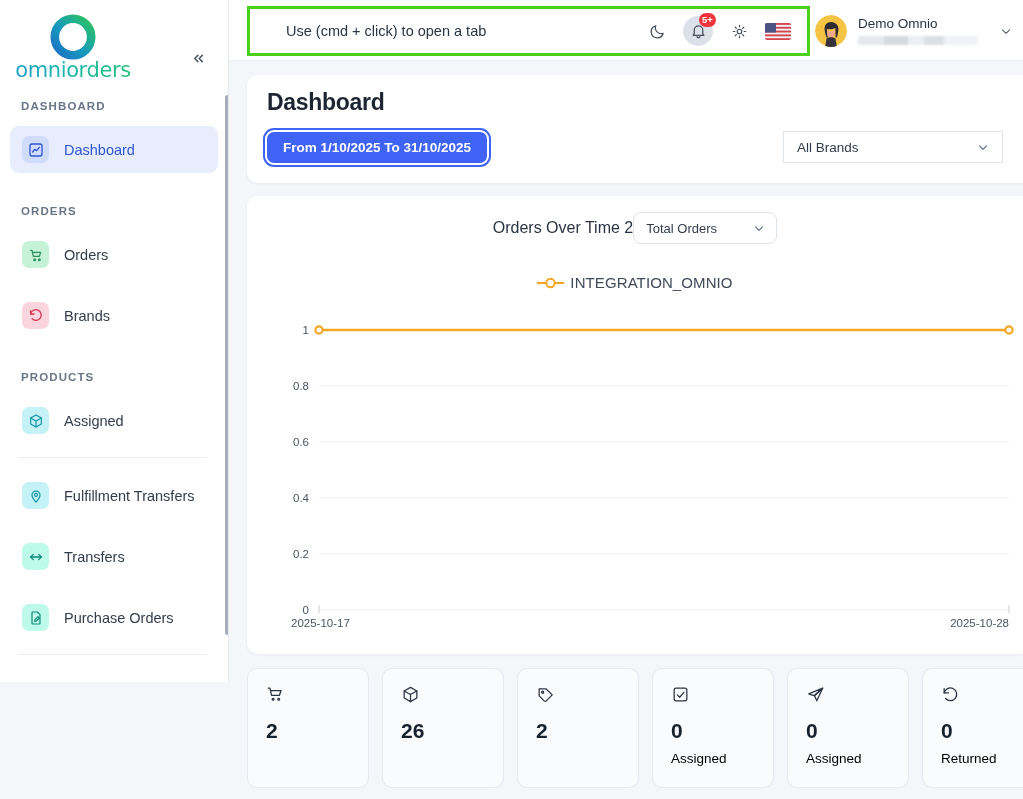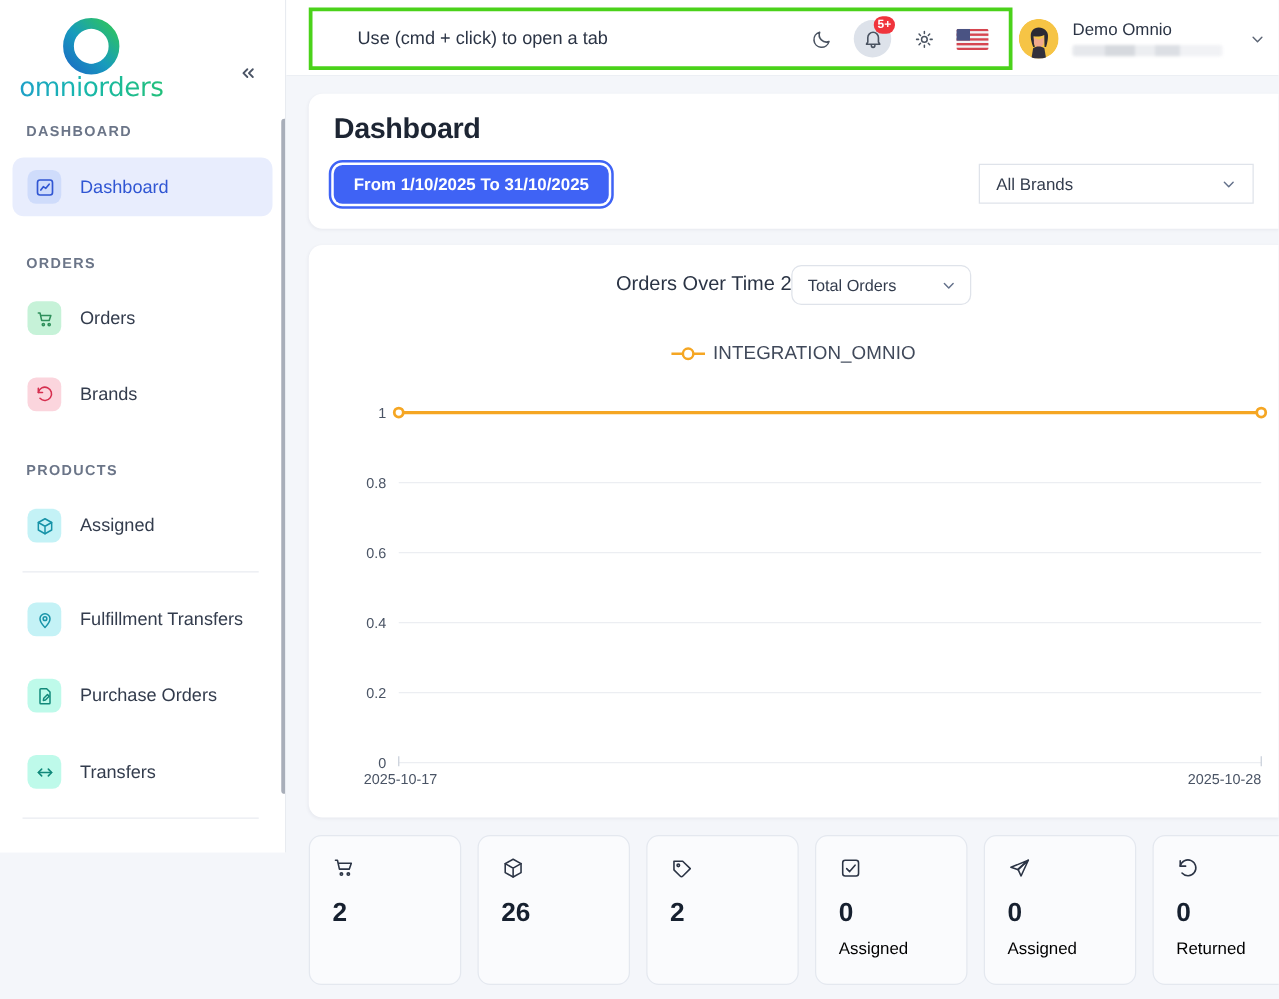--- a/index.html
+++ b/index.html
@@ -269,36 +269,36 @@
         <span class="ic ic-cyan">
           <svg width="16" height="16" viewBox="0 0 24 24" fill="none" stroke="#1793a8" stroke-width="1.8" stroke-linecap="round" stroke-linejoin="round">
             <path d="M12 21s6-6.1 6-10.4A6 6 0 0 0 6 10.6C6 14.9 12 21 12 21z"></path>
               <circle cx="12" cy="10.4" r="2.2"></circle>
           </svg>
         </span>
         <span class="lbl">Fulfillment Transfers</span>
       </div>
       <div class="nav-item spaced">
         <span class="ic ic-teal">
-          <svg width="16" height="16" viewBox="0 0 24 24" fill="none" stroke="#11897a" stroke-width="1.8" stroke-linecap="round" stroke-linejoin="round">
-            <path d="M14 3H7a1 1 0 0 0-1 1v16a1 1 0 0 0 1 1h10a1 1 0 0 0 1-1V7l-4-4z"></path>
-              <path d="M15 10l-4.5 4.5L10 17l2.5-.5L17 12z"></path>
-          </svg>
-        </span>
-        <span class="lbl">Purchase Orders</span>
-      </div>
-      <div class="nav-item spaced">
-        <span class="ic ic-teal">
           <svg width="16" height="16" viewBox="0 0 24 24" fill="none" stroke="#11897a" stroke-width="1.9" stroke-linecap="round" stroke-linejoin="round">
             <line x1="4" y1="12" x2="20" y2="12"></line>
               <polyline points="8,8 4,12 8,16"></polyline>
               <polyline points="16,8 20,12 16,16"></polyline>
           </svg>
         </span>
         <span class="lbl">Transfers</span>
+      </div>
+      <div class="nav-item spaced">
+        <span class="ic ic-teal">
+          <svg width="16" height="16" viewBox="0 0 24 24" fill="none" stroke="#11897a" stroke-width="1.8" stroke-linecap="round" stroke-linejoin="round">
+            <path d="M14 3H7a1 1 0 0 0-1 1v16a1 1 0 0 0 1 1h10a1 1 0 0 0 1-1V7l-4-4z"></path>
+              <path d="M15 10l-4.5 4.5L10 17l2.5-.5L17 12z"></path>
+          </svg>
+        </span>
+        <span class="lbl">Purchase Orders</span>
       </div>
       <div class="nav-div"></div>
 
       <div class="nav-section-title sec-automation">AUTOMATION</div>
     </div>
 
     <div class="sb-track"></div>
   </aside>
 
   <div class="right">

